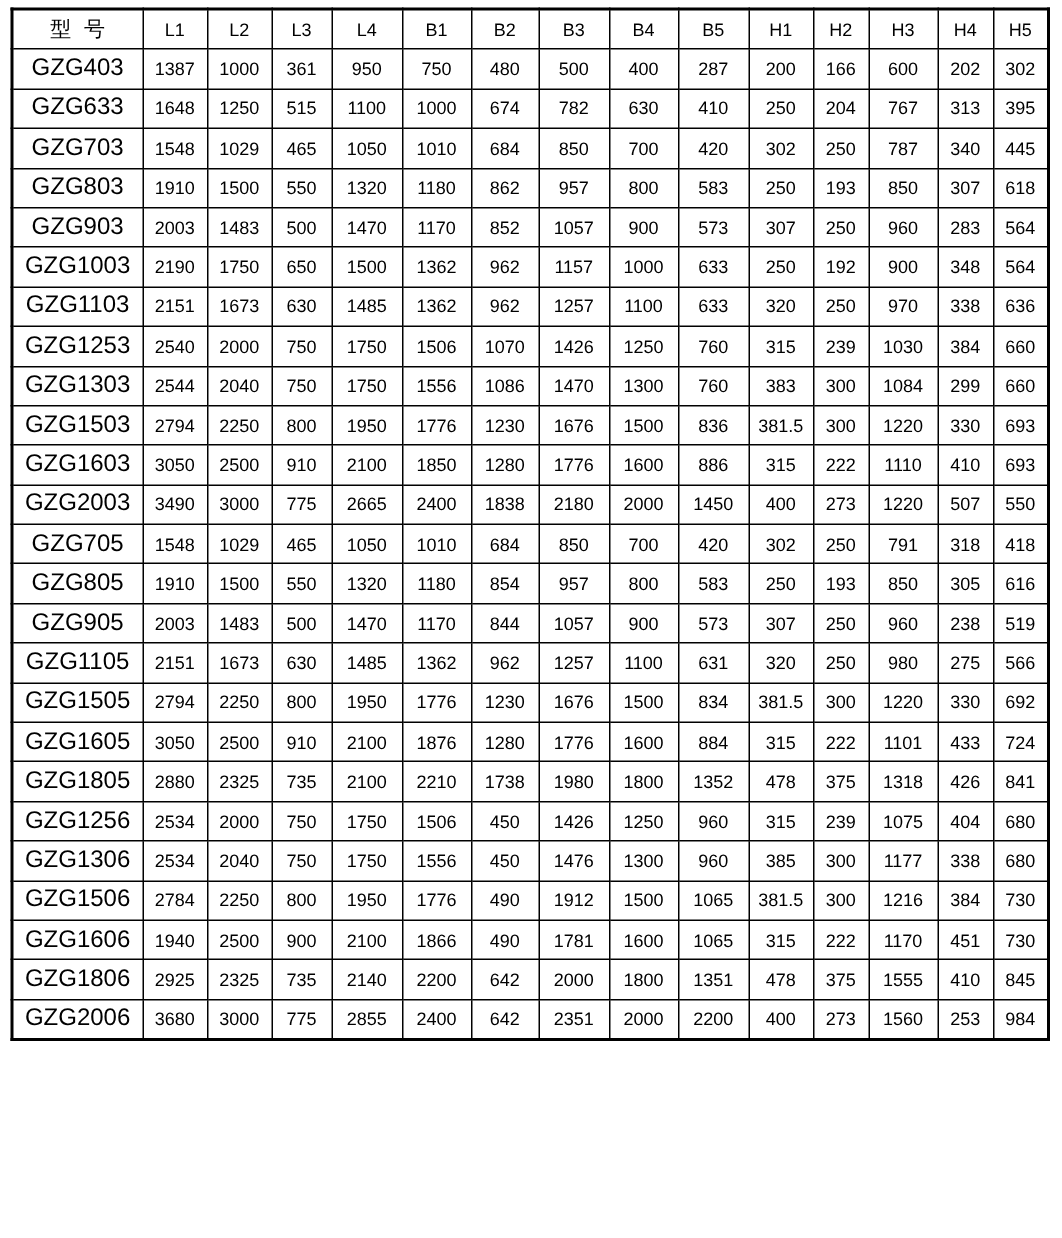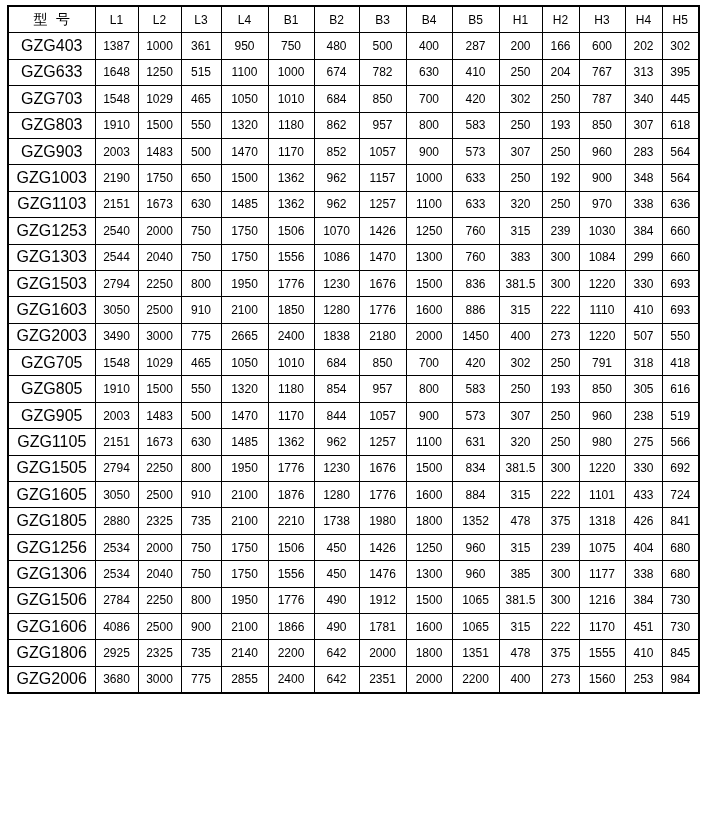--- a/index.html
+++ b/index.html
@@ -452,21 +452,21 @@
           <td>1500</td>
           <td>1065</td>
           <td>381.5</td>
           <td>300</td>
           <td>1216</td>
           <td>384</td>
           <td>730</td>
         </tr>
         <tr>
           <td class="model-cell">GZG1606</td>
-          <td>4086</td>
+          <td>1940</td>
           <td>2500</td>
           <td>900</td>
           <td>2100</td>
           <td>1866</td>
           <td>490</td>
           <td>1781</td>
           <td>1600</td>
           <td>1065</td>
           <td>315</td>
           <td>222</td>

